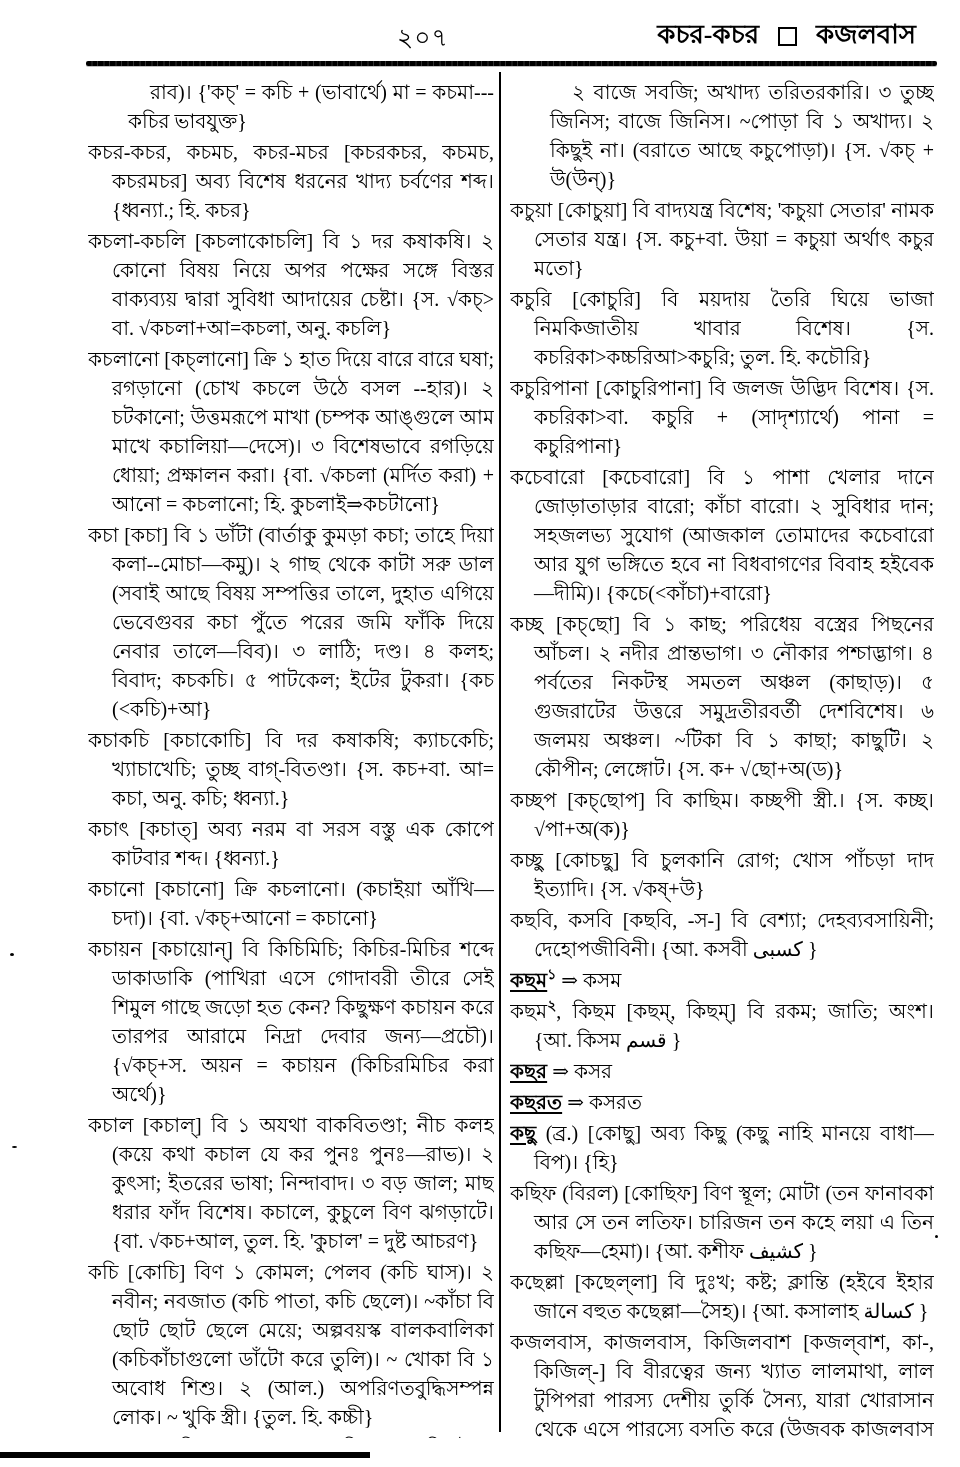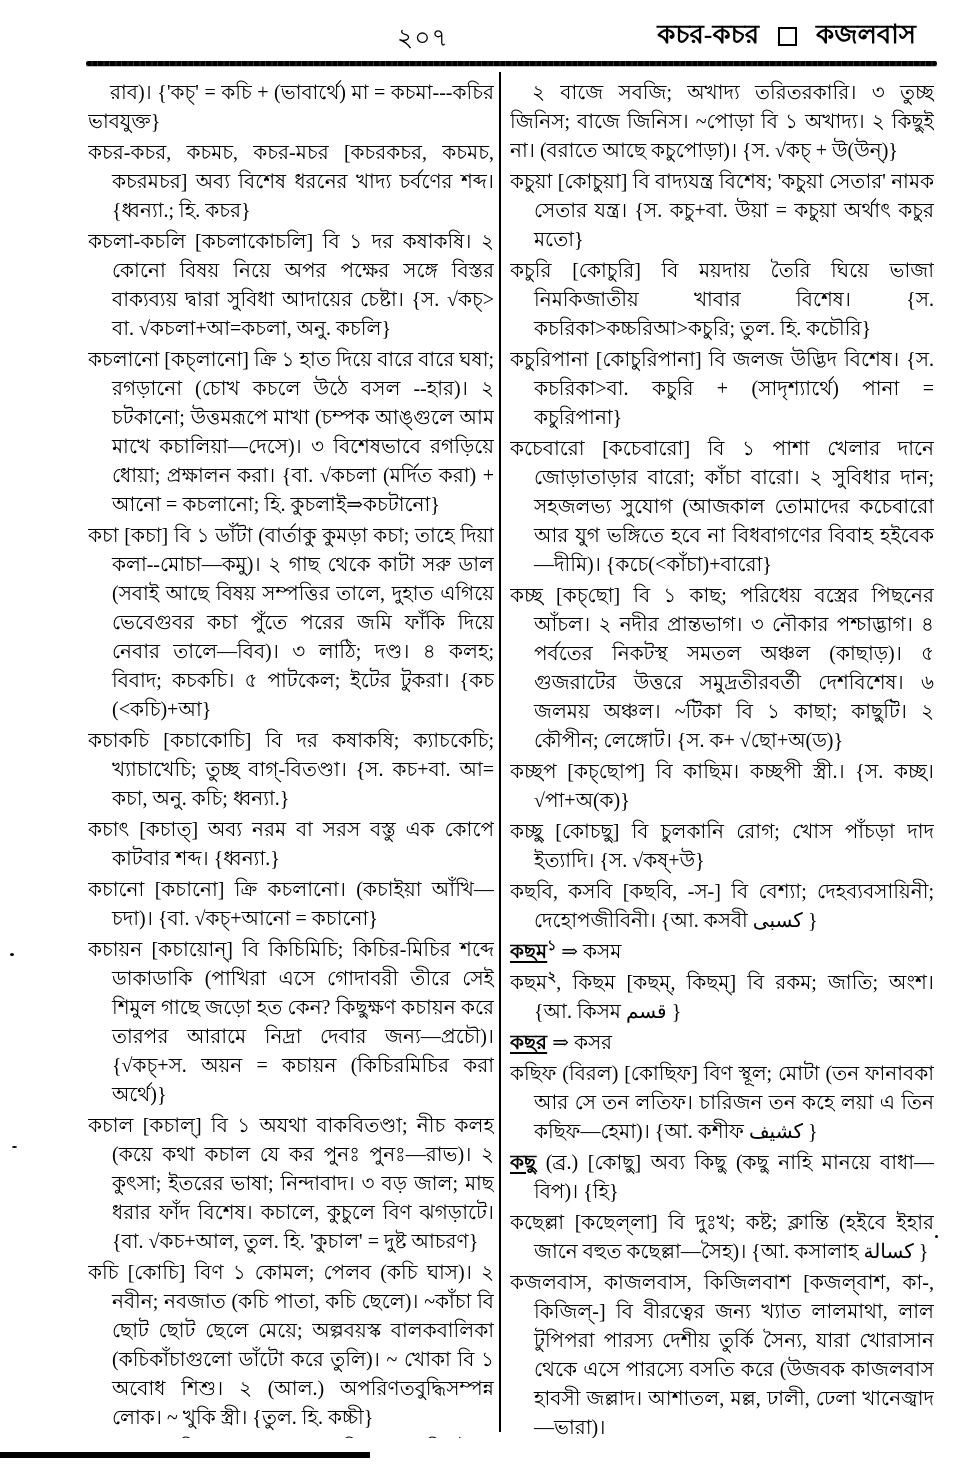--- a/index.html
+++ b/index.html
@@ -27,21 +27,21 @@
   }
   .col{
     position:absolute;top:78px;height:1360px;overflow:hidden;
     font-size:20px;line-height:29px;text-align:justify;text-justify:inter-word;
   }
   .col-left{left:88px;width:406px;}
   .col-right{left:510px;width:424px;}
   .divider{position:absolute;left:499px;top:72px;width:2px;height:1360px;background:#000;}
   .bottom-rule{position:absolute;left:0;top:1452px;width:370px;height:6px;background:#000;}
   .entry{margin:0 0 2px 0;padding-left:24px;text-indent:-24px;}
-  .entry.cont{padding-left:0;text-indent:22px;}
+  .entry.cont{padding-left:0;text-indent:22px;margin-left:40px;}
   .seg-head,.seg-bold{font-weight:normal;}
   .seg-headu{font-weight:bold;text-decoration:underline;text-underline-offset:3px;}
   .seg-sup{vertical-align:super;font-size:0.7em;font-weight:bold;line-height:0;}
   .seg-arabic{direction:rtl;unicode-bidi:isolate;}
   .artifact{position:absolute;background:#000;border-radius:50%;}
 </style>
 </head>
 <body>
 
 <div class="page">
@@ -79,22 +79,23 @@
     <p class="entry"><span class="seg-head">কচুরি</span><span class="seg-plain"> [কোচুরি] বি ময়দায় তৈরি ঘিয়ে ভাজা নিমকিজাতীয় খাবার বিশেষ। {স. কচরিকা&gt;কচ্চরিআ&gt;কচুরি; তুল. হি. কচৌরি}</span></p>
     <p class="entry"><span class="seg-head">কচুরিপানা</span><span class="seg-plain"> [কোচুরিপানা] বি জলজ উদ্ভিদ বিশেষ। {স. কচরিকা&gt;বা. কচুরি + (সাদৃশ্যার্থে) পানা = কচুরিপানা}</span></p>
     <p class="entry"><span class="seg-head">কচেবারো</span><span class="seg-plain"> [কচেবারো] বি ১ পাশা খেলার দানে জোড়াতাড়ার বারো; কাঁচা বারো। ২ সুবিধার দান; সহজলভ্য সুযোগ (আজকাল তোমাদের কচেবারো আর যুগ ভঙ্গিতে হবে না বিধবাগণের বিবাহ হইবেক—দীমি)। {কচে(&lt;কাঁচা)+বারো}</span></p>
     <p class="entry"><span class="seg-head">কচ্ছ</span><span class="seg-plain"> [কচ্‌ছো] বি ১ কাছ; পরিধেয় বস্ত্রের পিছনের আঁচল। ২ নদীর প্রান্তভাগ। ৩ নৌকার পশ্চাদ্ভাগ। ৪ পর্বতের নিকটস্থ সমতল অঞ্চল (কাছাড়)। ৫ গুজরাটের উত্তরে সমুদ্রতীরবর্তী দেশবিশেষ। ৬ জলময় অঞ্চল। </span><span class="seg-bold">~টিকা</span><span class="seg-plain"> বি ১ কাছা; কাছুটি। ২ কৌপীন; লেঙ্গোট। {স. ক+ √ছো+অ(ড)}</span></p>
     <p class="entry"><span class="seg-head">কচ্ছপ</span><span class="seg-plain"> [কচ্‌ছোপ] বি কাছিম। </span><span class="seg-bold">কচ্ছপী</span><span class="seg-plain"> স্ত্রী.। {স. কচ্ছ। √পা+অ(ক)}</span></p>
     <p class="entry"><span class="seg-head">কচ্ছু</span><span class="seg-plain"> [কোচছু] বি চুলকানি রোগ; খোস পাঁচড়া দাদ ইত্যাদি। {স. √কষ্+উ}</span></p>
     <p class="entry"><span class="seg-head">কছবি, কসবি</span><span class="seg-plain"> [কছবি, -স-] বি বেশ্যা; দেহব্যবসায়িনী; দেহোপজীবিনী। {আ. কসবী </span><span class="seg-arabic">كسبى</span><span class="seg-plain"> }</span></p>
     <p class="entry ref"><span class="seg-headu">কছম</span><span class="seg-sup">১</span><span class="seg-plain"> ⇒ কসম</span></p>
     <p class="entry"><span class="seg-head">কছম</span><span class="seg-sup">২</span><span class="seg-head">, কিছম</span><span class="seg-plain"> [কছম্, কিছম্] বি রকম; জাতি; অংশ। {আ. কিসম </span><span class="seg-arabic">قسم</span><span class="seg-plain"> }</span></p>
     <p class="entry ref"><span class="seg-headu">কছর</span><span class="seg-plain"> ⇒ কসর</span></p>
+    <p class="entry ref"><span class="seg-headu">কছরত</span><span class="seg-plain"> ⇒ কসরত</span></p>
+    <p class="entry"><span class="seg-headu">কছু</span><span class="seg-plain"> (ব্র.) [কোছু] অব্য কিছু (কছু নাহি মানয়ে বাধা—বিপ)। {হি}</span></p>
     <p class="entry"><span class="seg-head">কছিফ</span><span class="seg-plain"> (বিরল) [কোছিফ] বিণ স্থূল; মোটা (তন ফানাবকা আর সে তন লতিফ। চারিজন তন কহে লয়া এ তিন কছিফ—হেমা)। {আ. কশীফ </span><span class="seg-arabic">كشيف</span><span class="seg-plain"> }</span></p>
-    <p class="entry"><span class="seg-headu">কছু</span><span class="seg-plain"> (ব্র.) [কোছু] অব্য কিছু (কছু নাহি মানয়ে বাধা—বিপ)। {হি}</span></p>
     <p class="entry"><span class="seg-head">কছেল্লা</span><span class="seg-plain"> [কছেল্‌লা] বি দুঃখ; কষ্ট; ক্লান্তি (হইবে ইহার জানে বহুত কছেল্লা—সৈহ)। {আ. কসালাহ </span><span class="seg-arabic">كسالة</span><span class="seg-plain"> }</span></p>
     <p class="entry"><span class="seg-head">কজলবাস, কাজলবাস, কিজিলবাশ</span><span class="seg-plain"> [কজল্‌বাশ, কা-, কিজিল্-] বি বীরত্বের জন্য খ্যাত লালমাথা, লাল টুপিপরা পারস্য দেশীয় তুর্কি সৈন্য, যারা খোরাসান থেকে এসে পারস্যে বসতি করে (উজবক কাজলবাস হাবসী জল্লাদ। আশাতল, মল্ল, ঢালী, ঢেলা খানেজ্বাদ—ভারা)।</span></p>
   </div>
 
   <div class="bottom-rule"></div>
 
   <div class="artifact" style="left:10px;top:953px;width:4px;height:3px;"></div>
   <div class="artifact" style="left:12px;top:1146px;width:5px;height:2px;"></div>
   <div class="artifact" style="left:935px;top:1235px;width:3px;height:3px;"></div>
 

